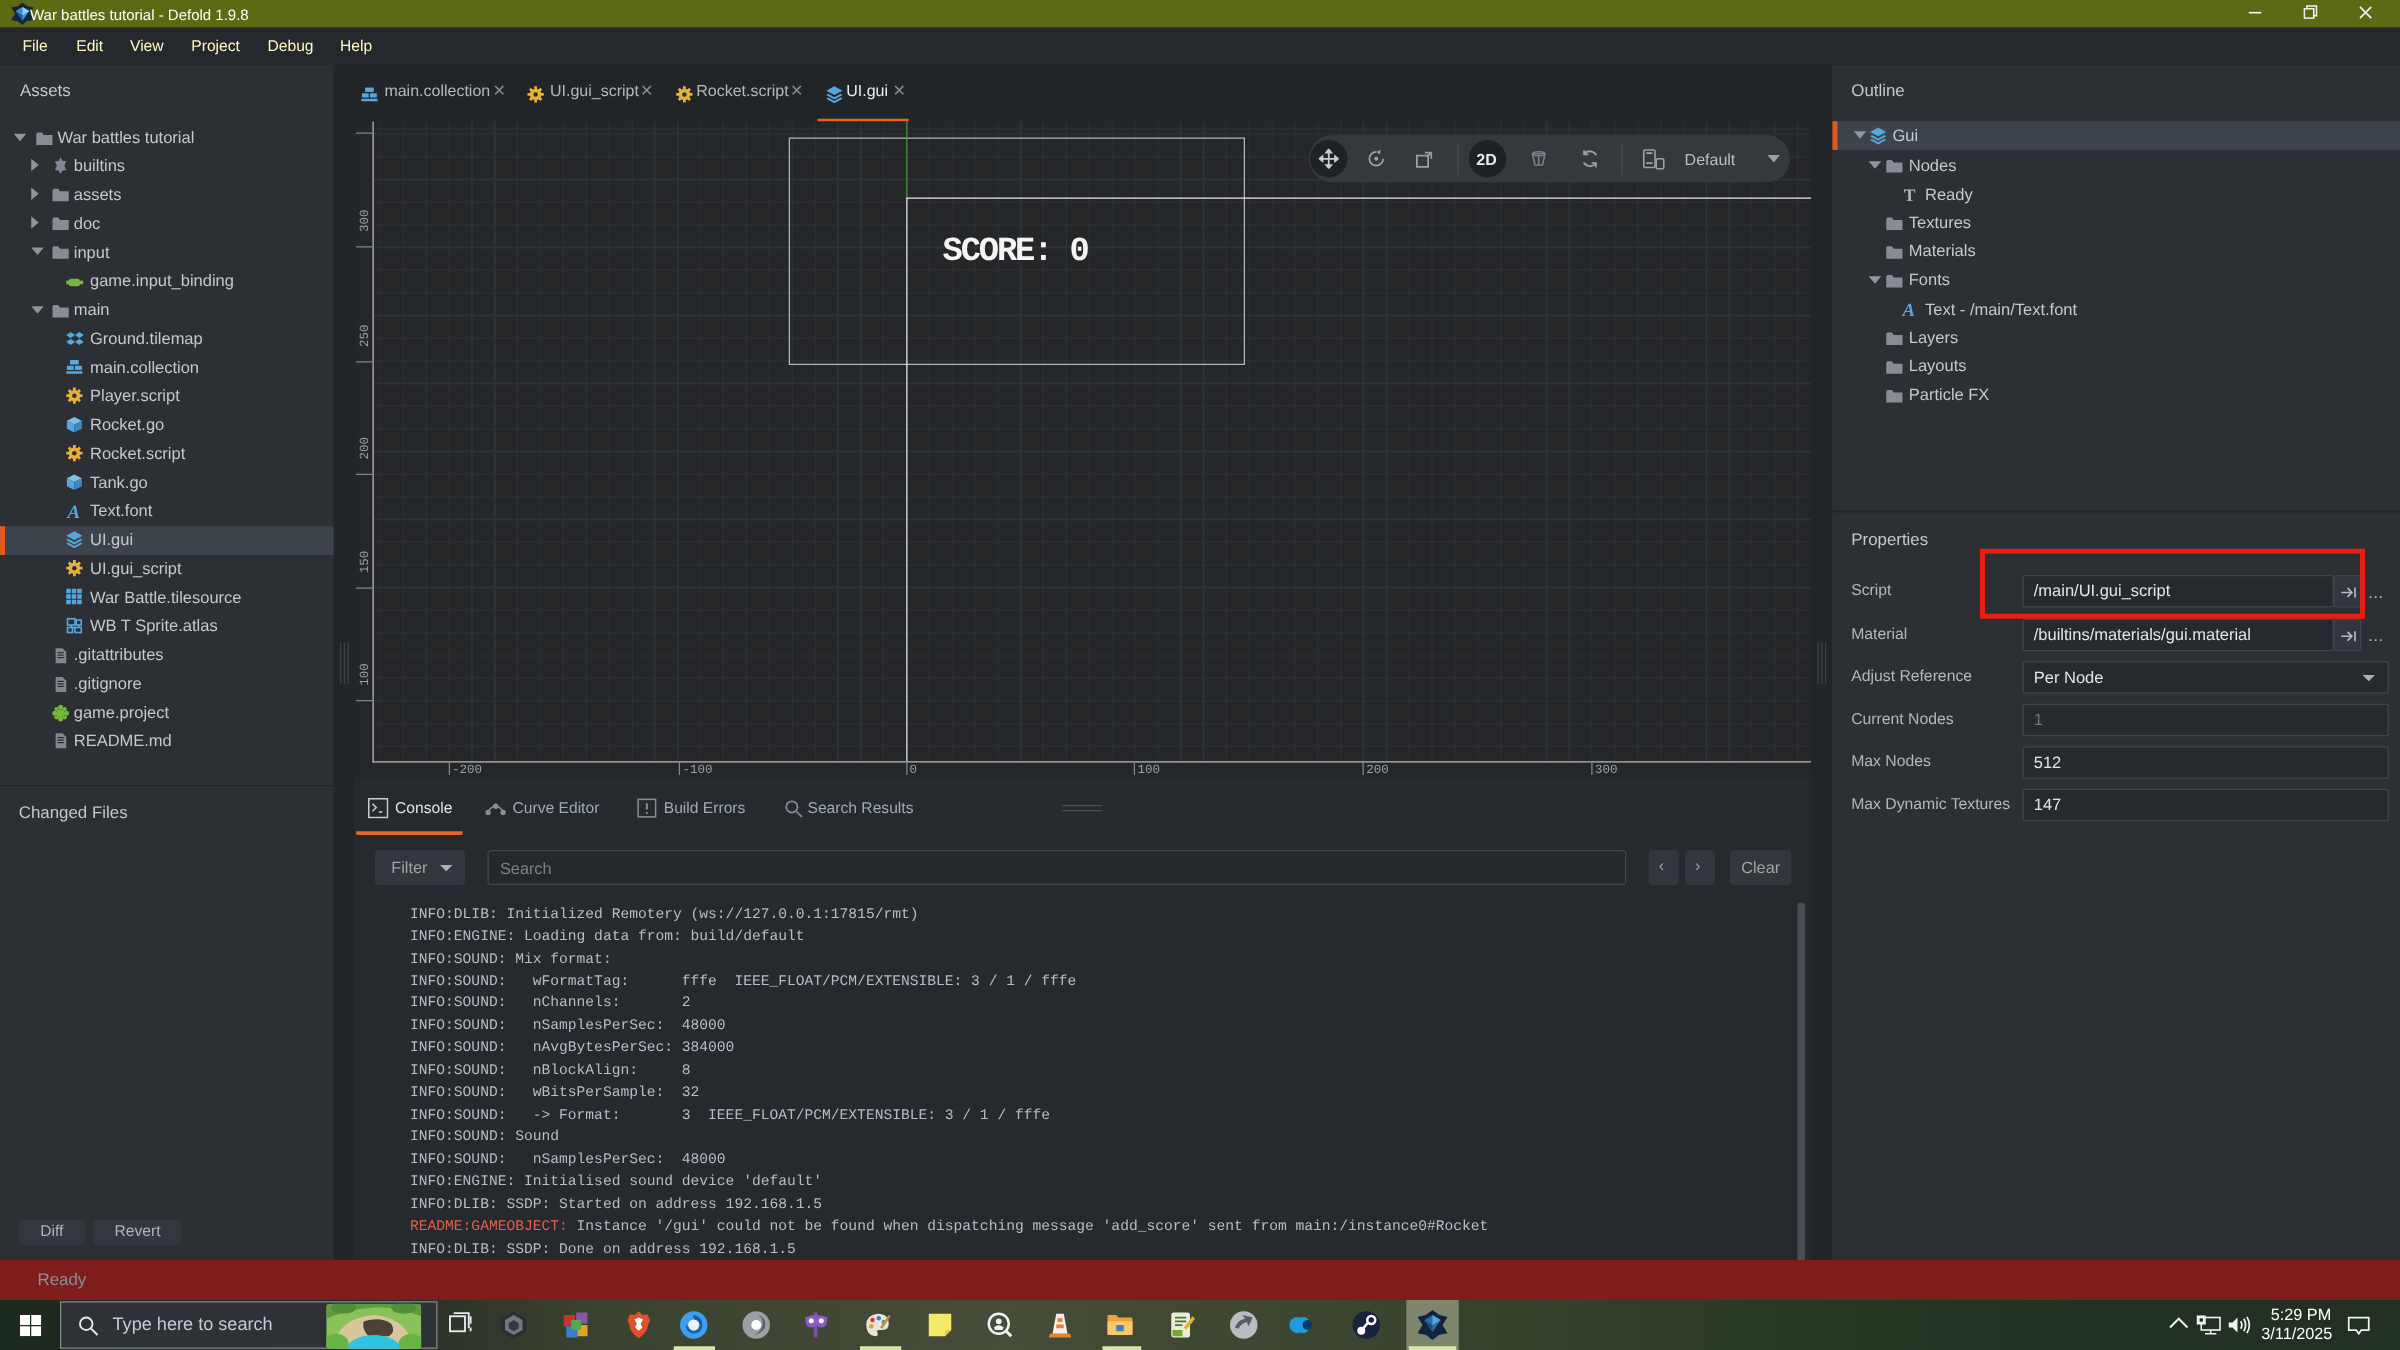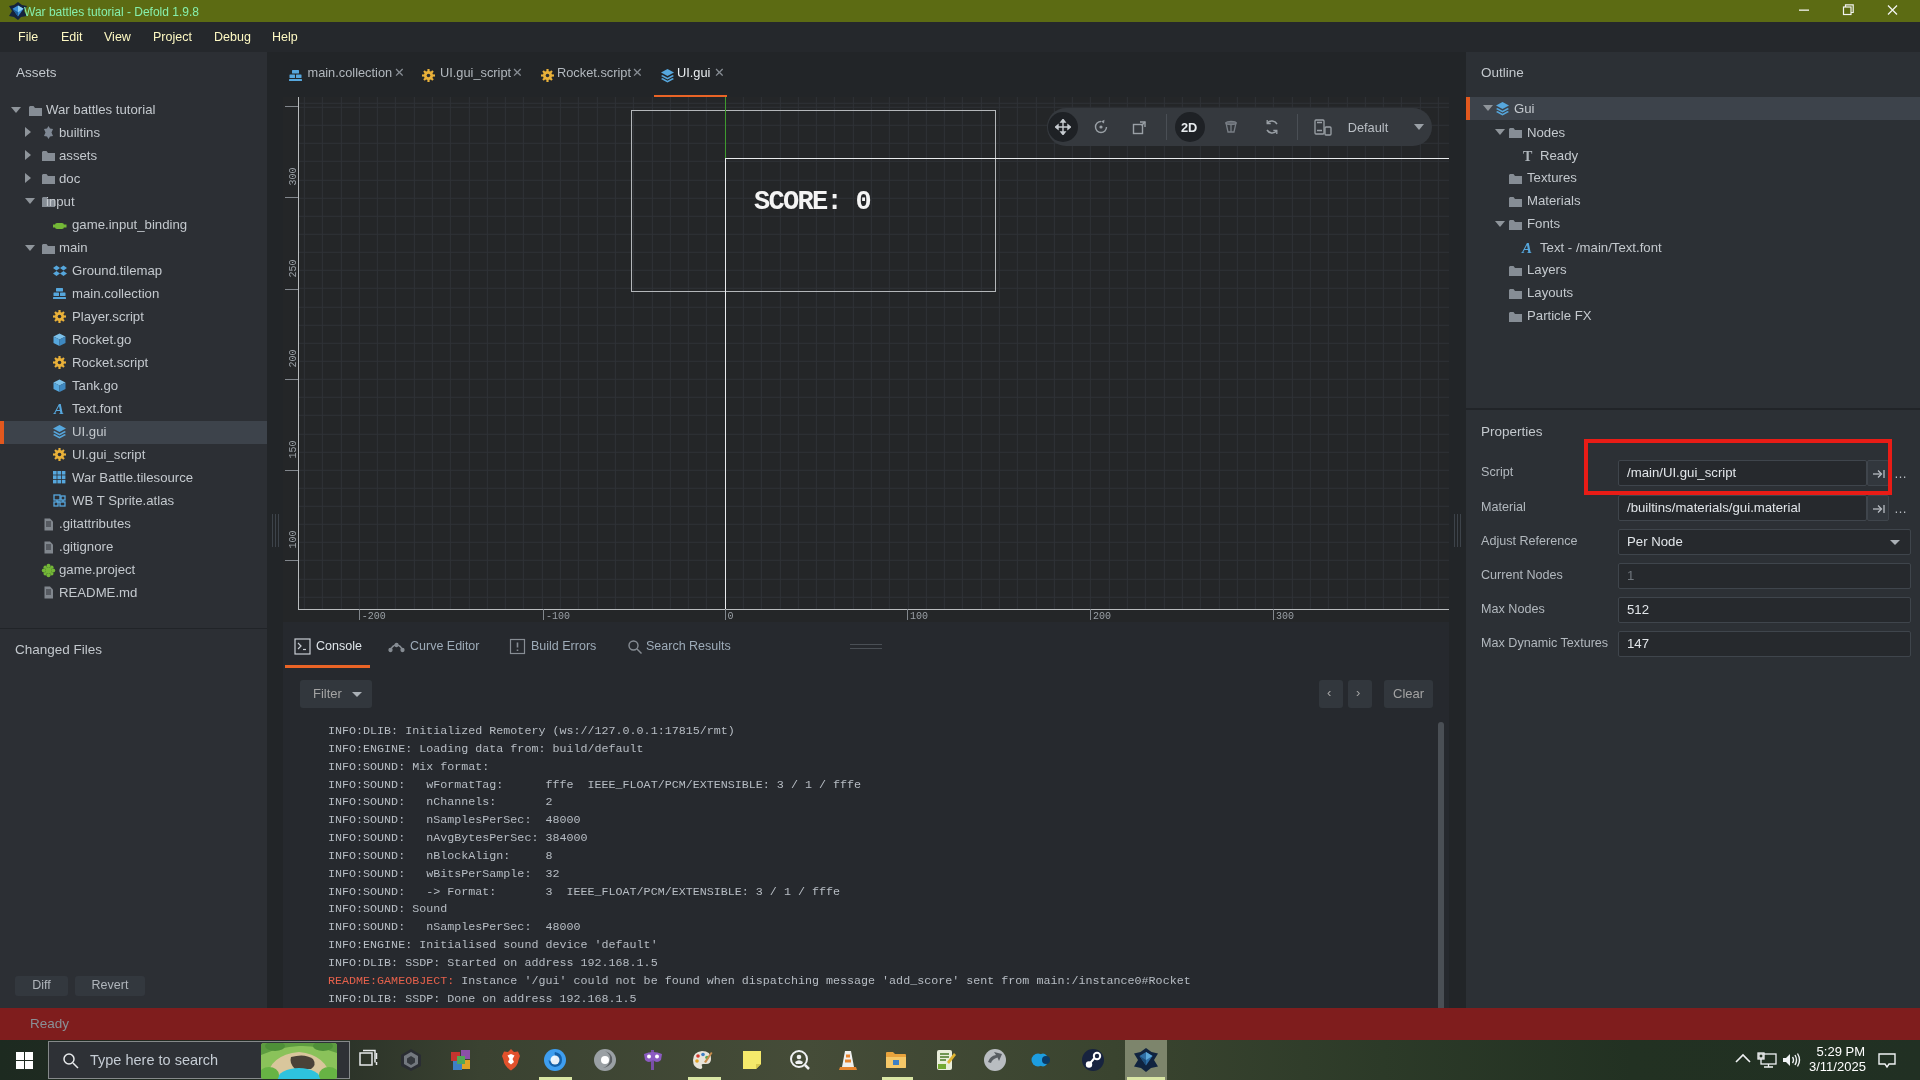--- a/index.html
+++ b/index.html
@@ -1,20 +1,20 @@
 <!DOCTYPE html>
 <html><head>
 <meta charset="utf-8">
 <style>
 * { margin:0; padding:0; box-sizing:border-box; }
 html,body { width:1920px; height:1080px; overflow:hidden; background:#26292d;
   font-family:"Liberation Sans", sans-serif; }
 .abs { position:absolute; }
 #titlebar { left:0; top:0; width:1920px; height:22px; background:#5c6b13; }
-#titletext { left:24px; top:4.5px; font-size:12px; color:#86efac; }
+#titletext { left:24px; top:4.5px; font-size:12px; color:#ffffff; }
 #menubar { left:0; top:22px; width:1920px; height:30px; background:#25282c; }
 .menuitem { top:8px; font-size:12.5px; color:#fef9c3; }
 #leftpanel { left:0; top:52px; width:267px; height:956px; background:#2c2f34; }
 .phead { font-size:13.5px; color:#c3c8cd; }
 .trow { position:absolute; font-size:13.2px; color:#c4c9ce; white-space:nowrap; }
 #tabstrip { left:283px; top:52px; width:1166px; height:45px; background:#222528; }
 .tab { position:absolute; top:13px; font-size:12.8px; color:#b2b8be; white-space:nowrap; }
 #canvas { left:283px; top:97px; width:1166px; height:525px; background:#242628; overflow:hidden; }
 #grid { left:16px; top:0; width:1150px; height:512px;
   background-image:
@@ -84,21 +84,21 @@
 <div class="abs trow" style="left:59px;top:95.80000000000001px">assets</div>
 <div class="abs" style="left:25px;top:121.4px;width:0;height:0;border-top:5px solid transparent;border-bottom:5px solid transparent;border-left:6px solid #8f959b"></div>
 <svg class="abs" style="left:41px;top:119.4px" width="15" height="15" viewBox="0 0 15 15">
       <path d="M1 4 L1 13 L14 13 L14 5 L7 5 L5.5 3 L2 3 Z" fill="#868d95"></path>
     </svg>
 <div class="abs trow" style="left:59px;top:118.9px">doc</div>
 <div class="abs" style="left:25px;top:146.4px;width:0;height:0;border-left:5px solid transparent;border-right:5px solid transparent;border-top:6px solid #8f959b"></div>
 <svg class="abs" style="left:41px;top:142.4px" width="15" height="15" viewBox="0 0 15 15">
       <path d="M1 4 L1 13 L14 13 L14 5 L7 5 L5.5 3 L2 3 Z" fill="#868d95"></path>
     </svg>
-<div class="abs trow" style="left:46px;top:141.9px">input</div>
+<div class="abs trow" style="left:59px;top:141.9px">input</div>
 <svg class="abs" style="left:51.5px;top:165.5px" width="15" height="15" viewBox="0 0 15 15">
       <rect x="3" y="5" width="9" height="6" rx="2" fill="#74b837"></rect>
       <rect x="1" y="6.5" width="3" height="3" fill="#74b837"></rect>
       <rect x="11.5" y="6.5" width="3" height="3" fill="#74b837"></rect>
     </svg>
 <div class="abs trow" style="left:72px;top:165.0px">game.input_binding</div>
 <div class="abs" style="left:25px;top:192.6px;width:0;height:0;border-left:5px solid transparent;border-right:5px solid transparent;border-top:6px solid #8f959b"></div>
 <svg class="abs" style="left:41px;top:188.6px" width="15" height="15" viewBox="0 0 15 15">
       <path d="M1 4 L1 13 L14 13 L14 5 L7 5 L5.5 3 L2 3 Z" fill="#868d95"></path>
     </svg>
@@ -426,20 +426,23 @@
       </g>
     </svg>
 <div class="abs ctab" style="left:363px">Search Results</div>
 <div class="abs" style="left:2px;top:43px;width:85px;height:3px;background:#ea6426"></div>
 <div class="abs" style="left:567px;top:22px;width:32px;height:1px;background:#4a4f55"></div>
 <div class="abs" style="left:567px;top:26px;width:32px;height:1px;background:#4a4f55"></div>
 <div class="abs fbtn" style="left:17px;width:72px">
       <span style="position:absolute;left:13px;top:6px">Filter</span>
       <span style="position:absolute;right:10px;top:12px;width:0;height:0;border-left:5px solid transparent;border-right:5px solid transparent;border-top:5px solid #aab0b6"></span>
     </div>
+<div class="abs" style="left:107px;top:58px;width:911px;height:28px;background:#24272b;border:1px solid #41474e;border-radius:3px">
+      <span style="position:absolute;left:9px;top:6px;font-size:13px;color:#7d838a">Search</span>
+    </div>
 <div class="abs fbtn" style="left:1036px;width:24px">
       <span style="position:absolute;left:8px;top:5px">‹</span>
     </div>
 <div class="abs fbtn" style="left:1065px;width:24px">
       <span style="position:absolute;left:8px;top:5px">›</span>
     </div>
 <div class="abs fbtn" style="left:1101px;width:49px">
       <span style="position:absolute;left:9px;top:6px">Clear</span>
     </div>
 <div id="log">INFO:DLIB: Initialized Remotery (ws://127.0.0.1:17815/rmt)

